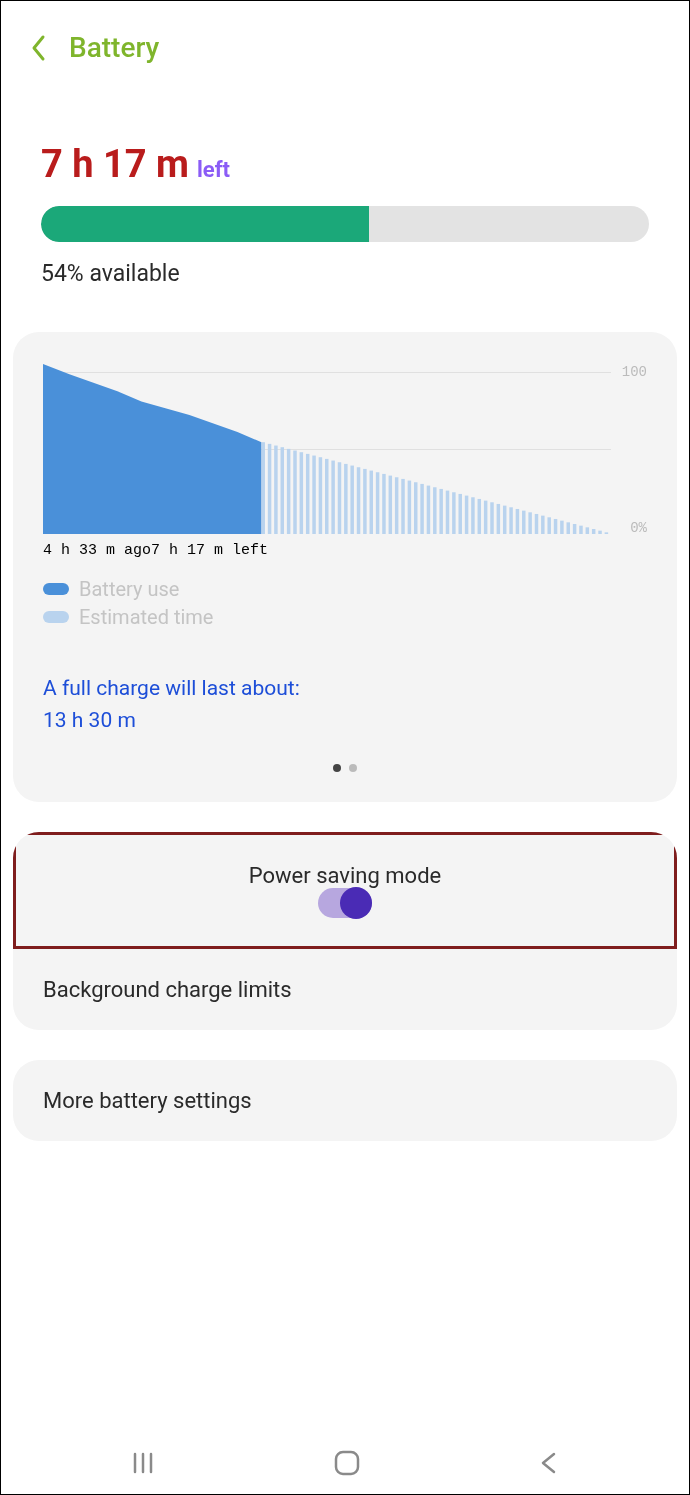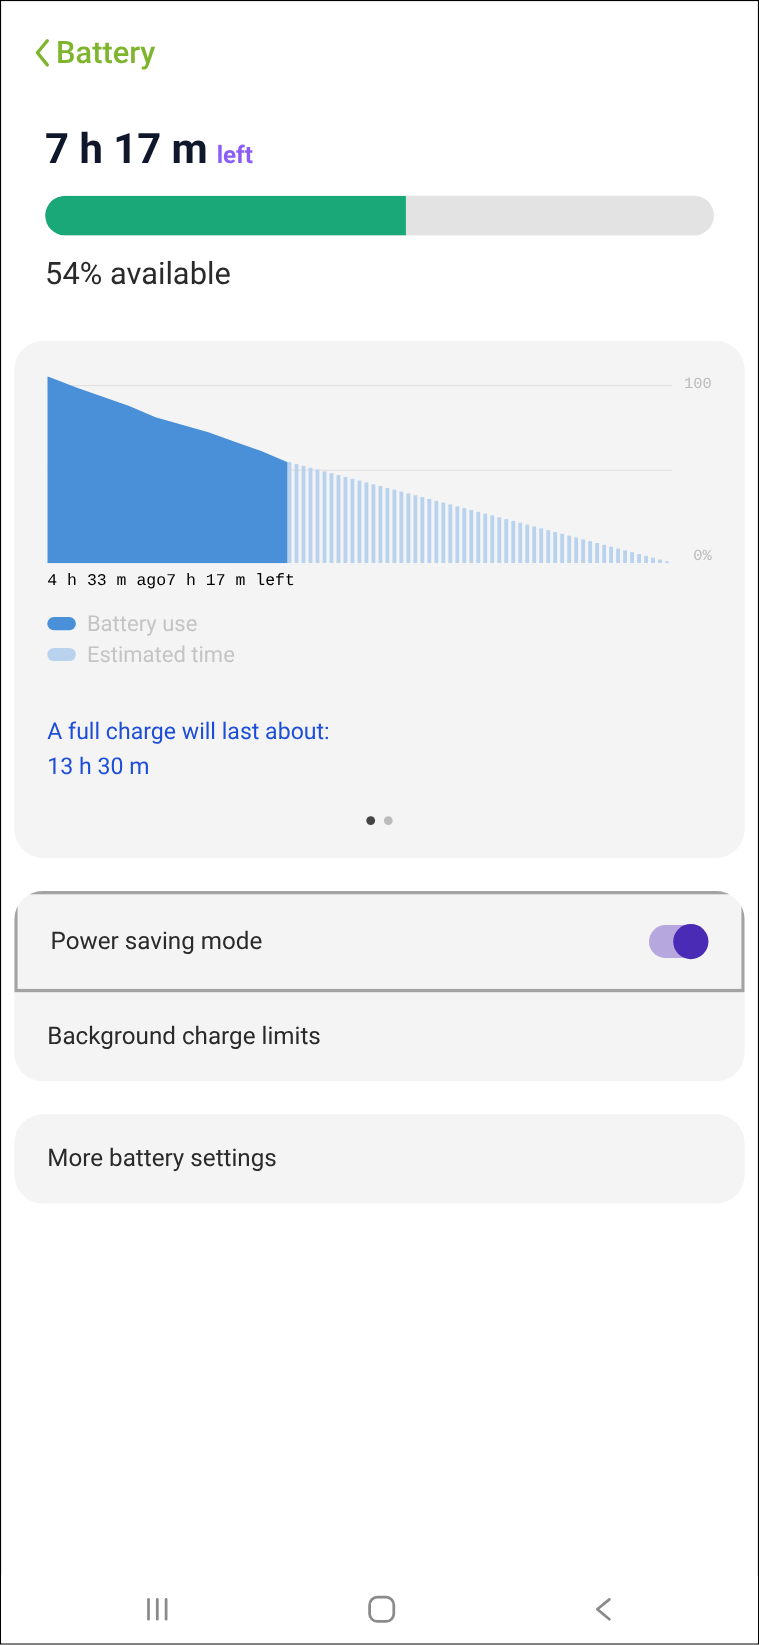--- a/index.html
+++ b/index.html
@@ -9,21 +9,21 @@
     height: 1495px;
     background: #fff;
     border: 1.5px solid #000;
     position: relative;
     overflow: hidden;
   }
   .header {
     display: flex;
     align-items: center;
     padding: 30px 28px 20px 28px;
-    gap: 2px;
+    gap: 20px;
   }
   .back-icon {
     color: #7fb52c;
     display: flex;
     align-items: center;
   }
   .header-title {
     color: #7fb52c;
     font-size: 28px;
     font-weight: 500;
@@ -33,21 +33,22 @@
   }
   .time-row {
     display: flex;
     align-items: baseline;
     gap: 6px;
     margin-bottom: 20px;
   }
   .time-main {
     font-size: 38px;
     font-weight: 700;
-    color: #0f172a;
+    color: #b91c1c;
+    margin-top: 28px;
   }
   .time-suffix {
     font-size: 22px;
     color: #8b5cf6;
     font-weight: 700;
     margin-left: 2px;
   }
   .progress-track {
     width: 100%;
     height: 36px;
@@ -55,21 +56,21 @@
     border-radius: 18px;
     overflow: hidden;
     margin-bottom: 18px;
   }
   .progress-fill {
     height: 100%;
     background: #1ba879;
     border-radius: 18px 0 0 18px;
   }
   .available-text {
-    font-size: 28px;
+    font-size: 23px;
     color: #2a2a2a;
   }
   .card {
     margin: 35px 12px 0 12px;
     background: #f4f4f4;
     border-radius: 26px;
     padding: 32px 0 30px 0;
   }
   .card-title {
     font-size: 24px;
@@ -173,21 +174,22 @@
   }
   .settings-row {
     display: flex;
     align-items: center;
     justify-content: space-between;
     padding: 28px 30px;
     font-size: 22px;
     color: #2a2a2a;
   }
   .highlight {
-    border: 3px solid #a3a3a3;
+    border: 3px solid #7f1d1d;
+    flex-direction: column;
   }
   .toggle {
     width: 54px;
     height: 30px;
     background: #b7a7df;
     border-radius: 15px;
     position: relative;
   }
   .toggle-knob {
     position: absolute;

